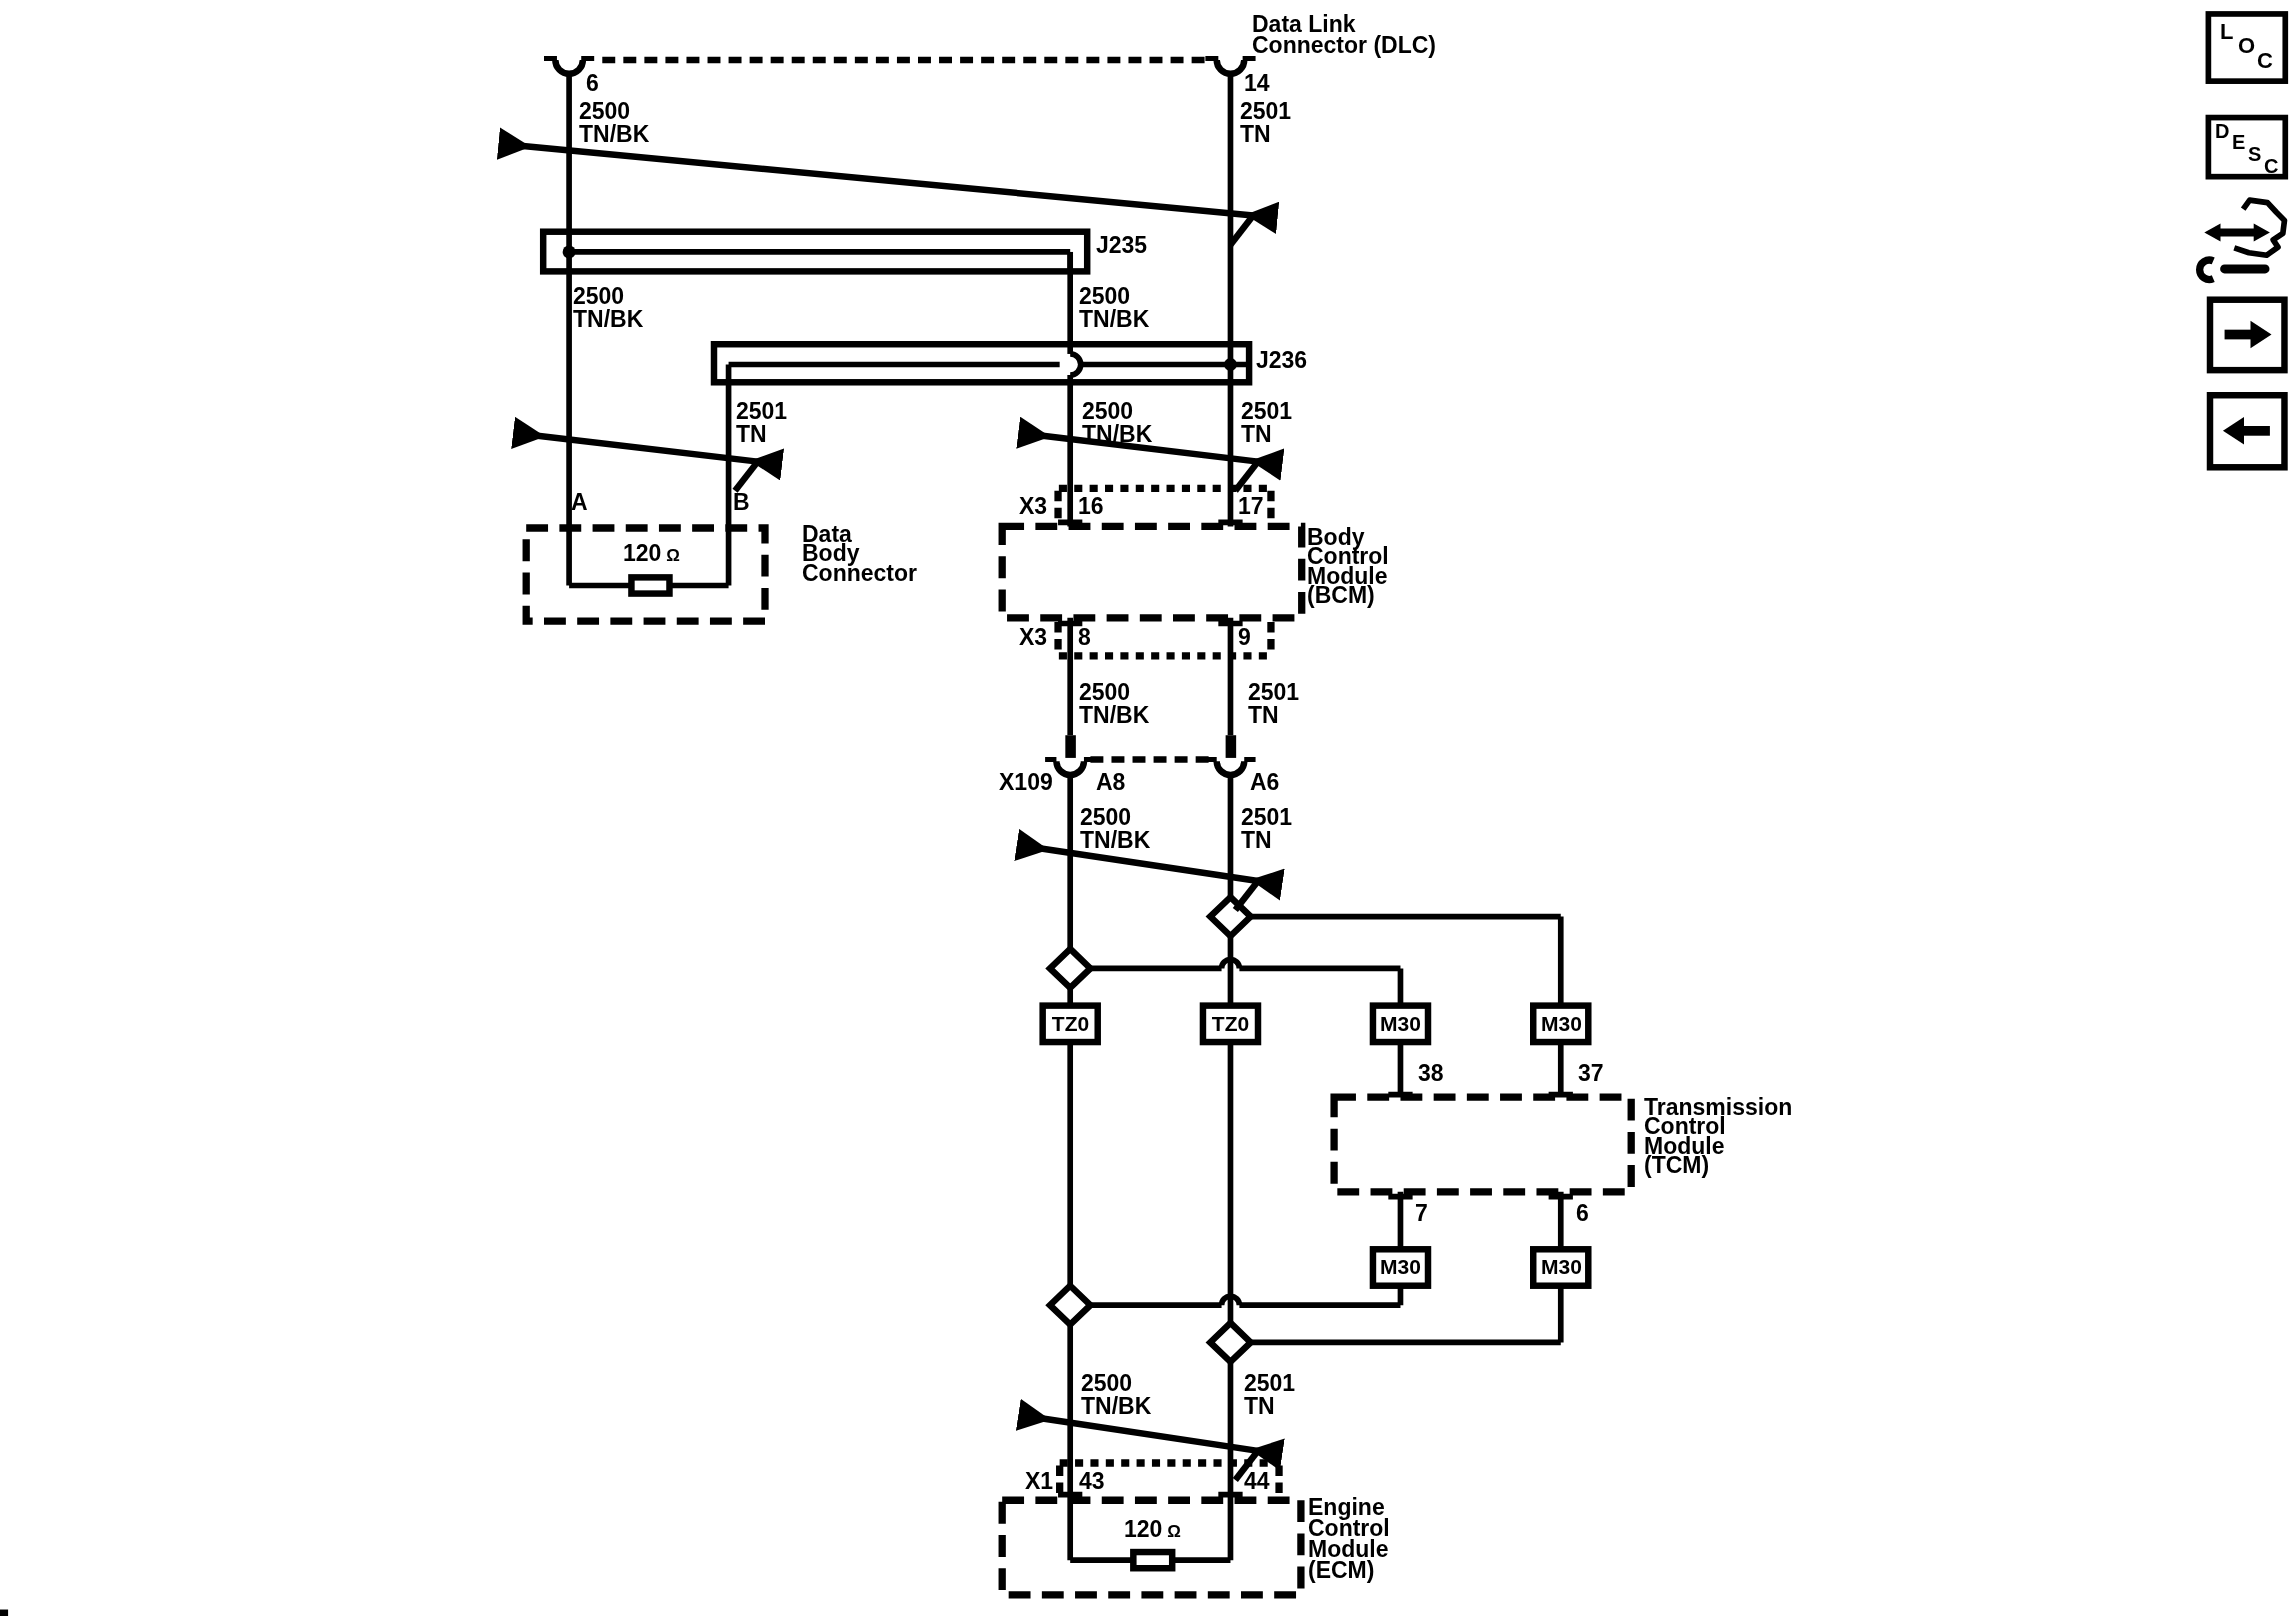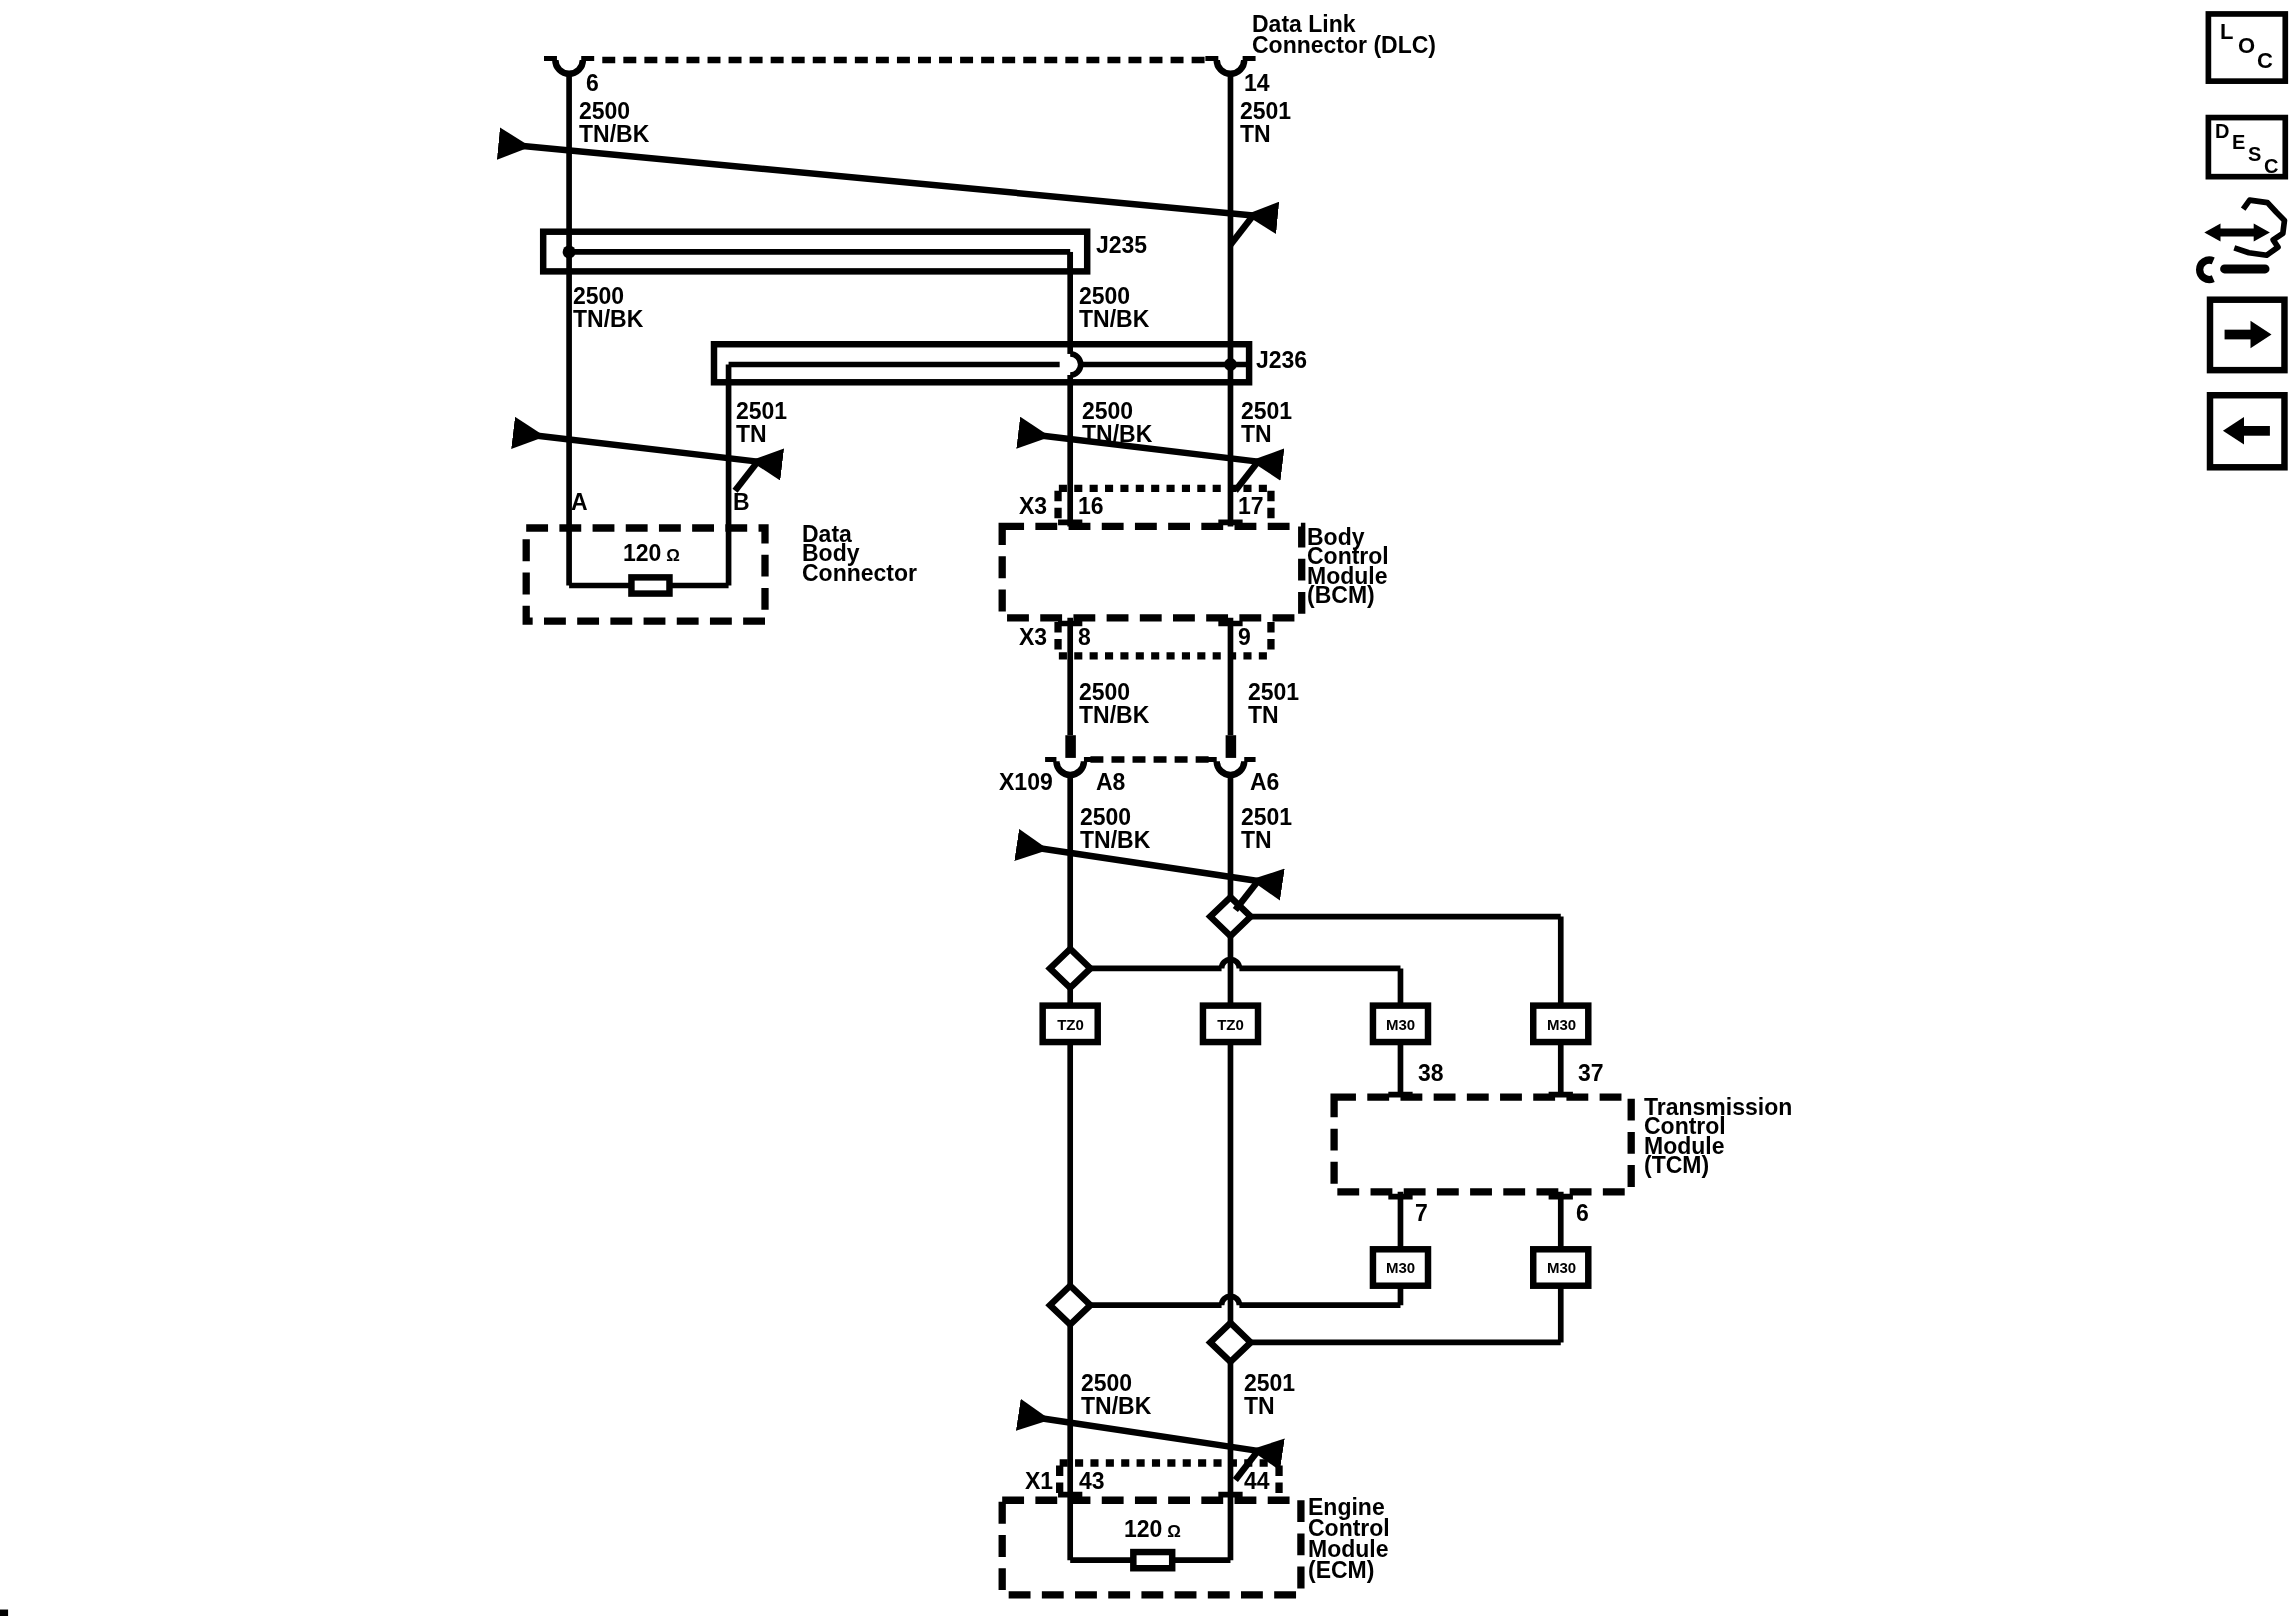--- a/index.html
+++ b/index.html
@@ -6,21 +6,21 @@
   #page{position:relative;width:2295px;height:1617px;background:#ffffff;overflow:hidden;
         font-family:"Liberation Sans",sans-serif;color:#000;}
   #linework{position:absolute;left:0;top:0;}
   .lbl{position:absolute;font-weight:bold;font-size:23px;line-height:23px;white-space:nowrap;color:#000;}
   .stack span{display:block;}
   .mod span{display:block;line-height:19.4px;}
   .modw span{display:block;line-height:21px;}
   .wirelbl span{display:block;line-height:23px;}
   .dlctitle span{display:block;line-height:21px;}
   .cbox{position:absolute;display:flex;align-items:center;justify-content:center;
-        font-weight:bold;font-size:15px;color:#000;}
+        font-weight:bold;font-size:21px;color:#000;}
   .unit{font-size:17px;margin-left:4.9px;}
   .icletter{position:absolute;font-weight:bold;color:#000;}
   .navbtn{position:absolute;}
 </style>
 </head>
 <body>
 
 <div id="page">
 
   <svg id="linework" width="2295" height="1617" viewBox="0 0 2835 1997" fill="none" stroke="#000000" stroke-width="7">

